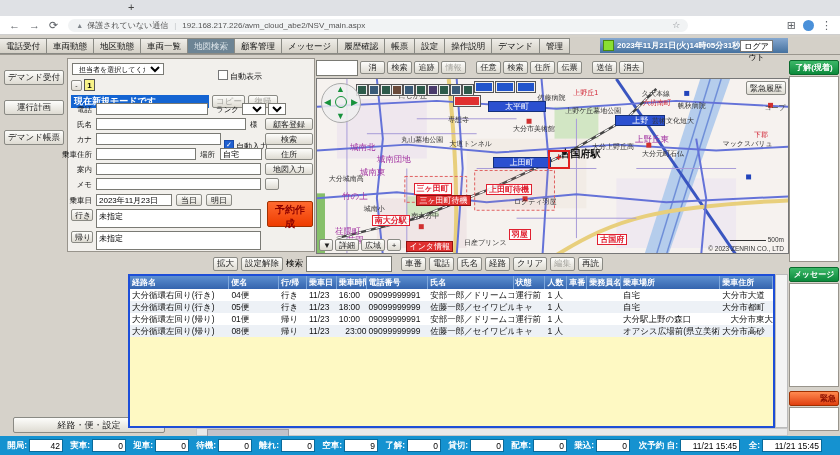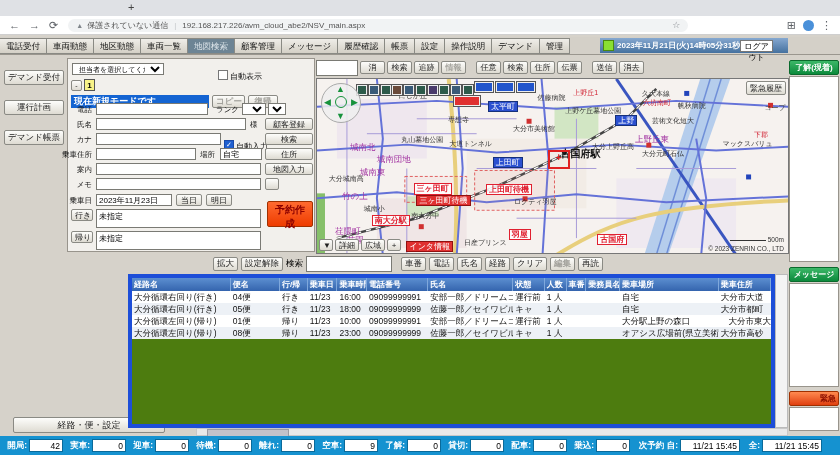--- a/index.html
+++ b/index.html
@@ -33,21 +33,21 @@
   .date-bar{position:absolute;left:600px;top:38px;width:188px;height:15px;
             background:linear-gradient(#86a8d0,#45719f);display:flex;align-items:center;}
   .green-dot{width:9px;height:9px;background:#8ae032;border:1px solid #4a8a10;margin:0 3px;flex:none;}
   .date-text{color:#fff;font-size:8px;font-weight:bold;white-space:nowrap;}
   .logout-btn{margin-left:auto;margin-right:15px;height:12px;line-height:11px;font-size:8px;
               background:#fff;border:1px solid #777;padding:0 2px;}
   
   .win-btn{background:linear-gradient(#fdfdfb,#dedbd2);border:1px solid #8a8a84;border-radius:2px;
            font-size:8.5px;font-family:inherit;color:#222;padding:0 3px;cursor:pointer;
            white-space:nowrap;box-sizing:border-box;}
-  .win-btn.disabled{color:#a3a29c;font-weight:bold;}
+  .win-btn.disabled{color:#a3a29c;}
   
   .side-col{position:absolute;left:4px;top:70px;width:62px;}
   .side-btn{display:block;width:60px;height:15px;margin-bottom:15px;font-size:8.5px;}
   .route-btn{position:absolute;left:13px;top:417px;width:152px;height:16px;font-size:9px;}
   
   .form-panel{position:absolute;left:67px;top:58px;width:248px;height:194px;
               background:#f2f0ec;border:1px solid #98948c;box-sizing:border-box;}
   .fp{position:absolute;box-sizing:border-box;}
   .f-input{border:1px solid #7a7a74;background:#fff;font-size:8px;height:12px;padding:0 2px;
            font-family:inherit;box-sizing:border-box;}
@@ -69,21 +69,21 @@
   .map-tb-input{width:36px;height:12px;border:1px solid #7a7a74;background:#fff;}
   .map-tb-btn{height:13px;min-width:25px;font-size:8px;}
   .map{position:absolute;left:316px;top:78px;width:473px;height:176px;border:1px solid #777;
        background:#f5f1ee;overflow:hidden;box-sizing:border-box;}
   .map svg{position:absolute;left:0;top:0;}
   .mlayer{position:absolute;left:0;top:0;width:100%;height:100%;}
   .mlabel{position:absolute;white-space:nowrap;line-height:1.15;}
   .mlabel.area{color:#a030a0;font-size:8.5px;}
   .mlabel.poi{color:#333;font-size:7px;}
   .mlabel.poi-red{color:#d02030;font-size:7px;}
-  .mlabel.stop-blue{background:#2b50d0;color:#fff;font-size:8px;padding:0 2px;border:1px solid #15307a;}
+  .mlabel.stop-blue{background:#2b50d0;color:#fff;font-size:8px;padding:0 16px;border:1px solid #15307a;}
   .mlabel.stop-red{background:rgba(255,255,255,.85);color:#e02030;border:1px solid #e02030;
                    font-size:8px;padding:0 2px;font-weight:bold;}
   .mlabel.alert-red{background:#e03030;color:#fff;border:1px solid #901010;font-size:8px;padding:0 2px;}
   .mlabel.station{color:#111;font-weight:bold;font-size:10px;}
   .vtag{position:absolute;height:10px;border:1px solid #eee;box-shadow:0 0 0 1px #555;box-sizing:border-box;}
   .compass{position:absolute;left:4px;top:4px;width:38px;height:38px;border-radius:50%;
            background:rgba(238,238,238,.85);border:1px solid #aaa;}
   .compass span{position:absolute;color:#16923c;font-size:9px;line-height:1;}
   .cp-up{left:14px;top:1px;} .cp-down{left:14px;bottom:1px;} .cp-left{left:2px;top:14px;}
   .cp-right{right:2px;top:14px;}
@@ -102,22 +102,22 @@
           text-align:center;line-height:14px;border-radius:2px;box-sizing:border-box;}
   .rp-green{background:linear-gradient(#3cb868,#0c8a3c);border:1px solid #0a6a2c;color:#fff;}
   .rp-red{background:linear-gradient(#ff8a50,#e04010);border:1px solid #a03000;color:#8b1000;}
   .rp-list{position:absolute;left:789px;width:50px;background:#fff;border:1px solid #98948c;
            box-sizing:border-box;}
   
   .table-toolbar{position:absolute;left:213px;top:256px;display:flex;gap:3px;align-items:center;}
   .tt-btn{height:14px;font-size:8.5px;}
   .tt-search-lbl{font-size:8.5px;}
   .tt-input{width:80px;height:12px;border:1px solid #7a7a74;background:#fff;}
-  .table-wrap{position:absolute;left:128px;top:274px;width:647px;height:154px;background:#4d7c0f;
-              border:4px solid #1d4ed8;box-sizing:border-box;}
+  .table-wrap{position:absolute;left:128px;top:274px;width:647px;height:154px;background:#fef9c3;
+              border:2px solid #1d4ed8;box-sizing:border-box;}
   .thead{display:flex;height:13px;background:linear-gradient(#5c8fd0,#3464ae);color:#fff;}
   .th{font-size:8px;font-weight:bold;padding-left:2px;border-right:1px solid #7fa8dc;
       overflow:hidden;white-space:nowrap;box-sizing:border-box;line-height:13px;}
   .tr{display:flex;height:12px;background:#fff;}
   .tr.alt{background:#edf1f6;}
   .td{font-size:8.5px;padding-left:2px;overflow:hidden;white-space:nowrap;box-sizing:border-box;
       line-height:12px;color:#111;}
   .vscroll{position:absolute;left:775px;top:274px;width:13px;height:154px;background:#f4f4f4;
            border:1px solid #bbb;box-sizing:border-box;}
   .hscroll{position:absolute;left:196px;top:428px;width:592px;height:8px;background:#e9e9e9;
@@ -475,21 +475,21 @@
         <div class="td" style="width: 20px;"></div>
         <div class="td" style="width: 34px;"></div>
         <div class="td" style="width: 100px;">大分駅上野の森口</div>
         <div class="td" style="width: 53px; text-align: right;">大分市東大</div>
       </div>
       <div class="tr alt">
         <div class="td" style="width: 100px;">大分循環左回り(帰り)</div>
         <div class="td" style="width: 50px;">08便</div>
         <div class="td" style="width: 28px;">帰り</div>
         <div class="td" style="width: 30px;">11/23</div>
-        <div class="td" style="width: 30px;">23:00</div>
+        <div class="td" style="width: 30px; text-align: right;">23:00</div>
         <div class="td" style="width: 62px;">09099999999</div>
         <div class="td" style="width: 86px;">佐藤一郎／セイワビル…</div>
         <div class="td" style="width: 32px;">キャ</div>
         <div class="td" style="width: 22px;">1 人</div>
         <div class="td" style="width: 20px;"></div>
         <div class="td" style="width: 34px;"></div>
         <div class="td" style="width: 100px;">オアシス広場前(県立美術館南)</div>
         <div class="td" style="width: 53px;">大分市高砂</div>
       </div>
     </div>

